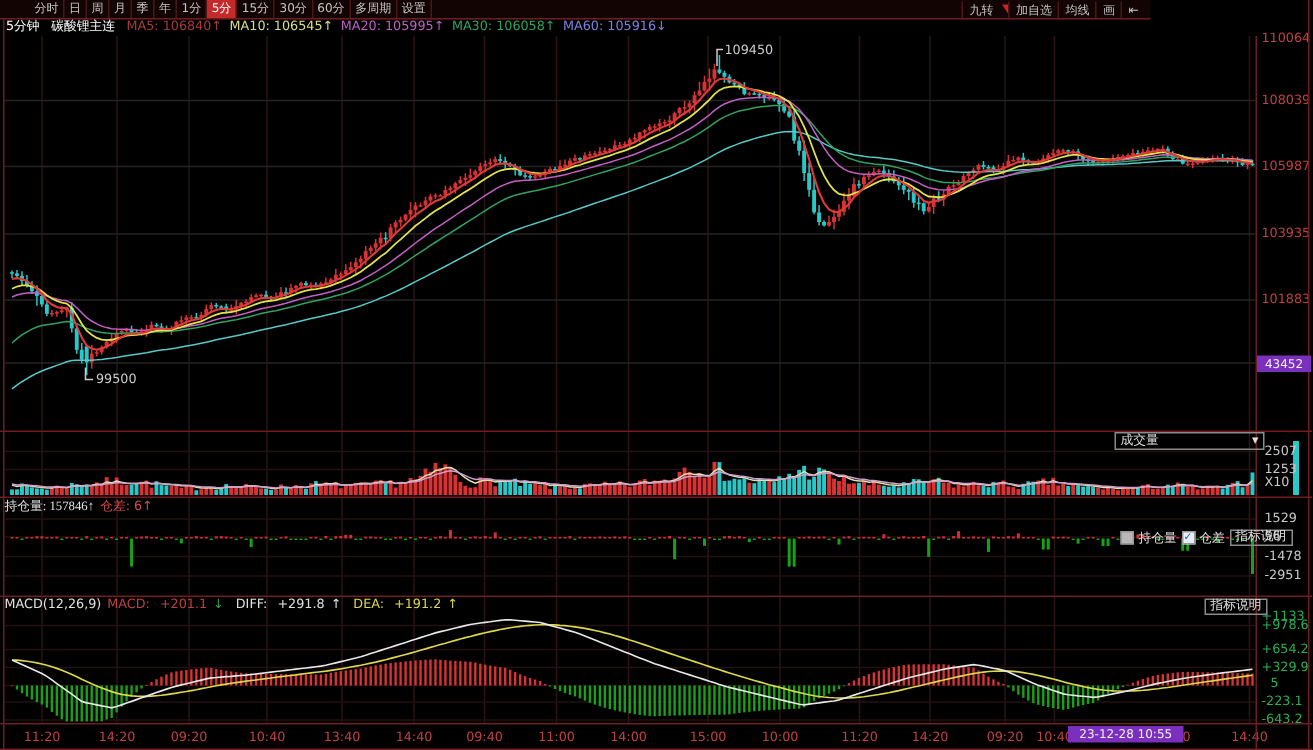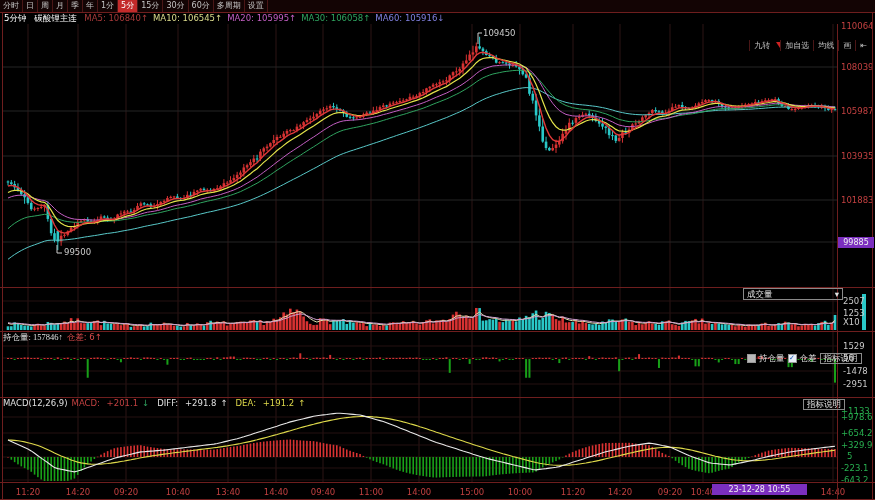--- a/index.html
+++ b/index.html
@@ -1,24 +1,24 @@
 <!DOCTYPE html>
 <html><head>
 <meta charset="utf-8">
 <style>
   html,body{margin:0;padding:0;background:#000;}
   .app{position:relative;width:875px;height:500px;background:#000;overflow:hidden;
        font-family:"DejaVu Sans","Liberation Sans",sans-serif;font-size:8.5px;color:#c8c8c8;}
   
-  .toolbar{position:absolute;left:0;top:0;width:875px;height:12px;background:#130404;
-           border-bottom:1px solid #6e1e1e;display:flex;justify-content:space-between;z-index:6;}
+  .toolbar{position:absolute;left:0;top:0;width:747px;height:12px;background:#130404;
+           border-bottom:1px solid #6e1e1e;display:flex;justify-content:space-between;z-index:6;padding-left:20px;}
   .tabs{display:flex;height:12px;}
   .tab{padding:0 3px;line-height:11px;font-size:8px;color:#c4c4c4;border-right:1px solid #4a1616;white-space:nowrap;}
   .tab.active{background:#c42a2a;color:#fff;}
-  .tb-right{display:flex;height:12px;align-items:center;padding-right:4px;margin-top:39px;}
+  .tb-right{display:flex;height:12px;align-items:center;padding-right:4px;}
   .tb-item{padding:0 4px;line-height:11px;font-size:8px;color:#c4c4c4;border-left:1px solid #4a1616;white-space:nowrap;}
   .flag{width:0;height:0;border-left:4px solid transparent;border-top:6px solid #cc2222;margin-left:2px;}
   
   .infobar{position:absolute;left:0;top:13px;width:875px;height:11px;line-height:11px;
            white-space:nowrap;padding-left:4px;z-index:6;font-size:8.5px;}
   .infobar span{margin-right:5px;}
   
   .pane-svg{position:absolute;left:0;display:block;}
   .hsep{position:absolute;left:0;width:875px;height:1px;background:#6e1e1e;z-index:5;}
   .vsep{position:absolute;width:1px;background:#6e1e1e;z-index:5;}
@@ -1492,22 +1492,22 @@
       <span class="tlbl" style="left: 472px;">15:00</span>
       <span class="tlbl" style="left: 520px;">10:00</span>
       <span class="tlbl" style="left: 573px;">11:20</span>
       <span class="tlbl" style="left: 620px;">14:20</span>
       <span class="tlbl" style="left: 670px;">09:20</span>
       <span class="tlbl" style="left: 703px;">10:40</span>
       <span class="tlbl" style="left: 833px;">14:40</span>
       <span class="tlbl" style="left: 791px;">0</span>
     </div>
 
-  <div class="hl" id="hl-price" style="left: 838px; width: 36px; height: 11px; top: 237px;">99885</div>
-  <div class="hl" id="hl-time" style="top: 484px; height: 11px; left: 712px; width: 95px;">23-12-28 10:55</div>
+  <div class="hl" id="hl-price" style="left: 838px; width: 36px; height: 11px; top: 237px;">43452</div>
+  <div class="hl" id="hl-time" style="top: 484px; height: 11px; left: 712px; width: 77px;">23-12-28 10:55</div>
 
   <div class="hsep" style="top:287px"></div>
   <div class="hsep" style="top:331px"></div>
   <div class="hsep" style="top:397px"></div>
   <div class="hsep" style="top:482px"></div>
   <div class="hsep" style="top:499px"></div>
   <div class="vsep" style="left:2px;top:0;height:500px"></div>
   <div class="vsep" style="left:872px;top:0;height:500px"></div>
   <div class="vsep" style="left:837px;top:24px;height:476px"></div>
 

